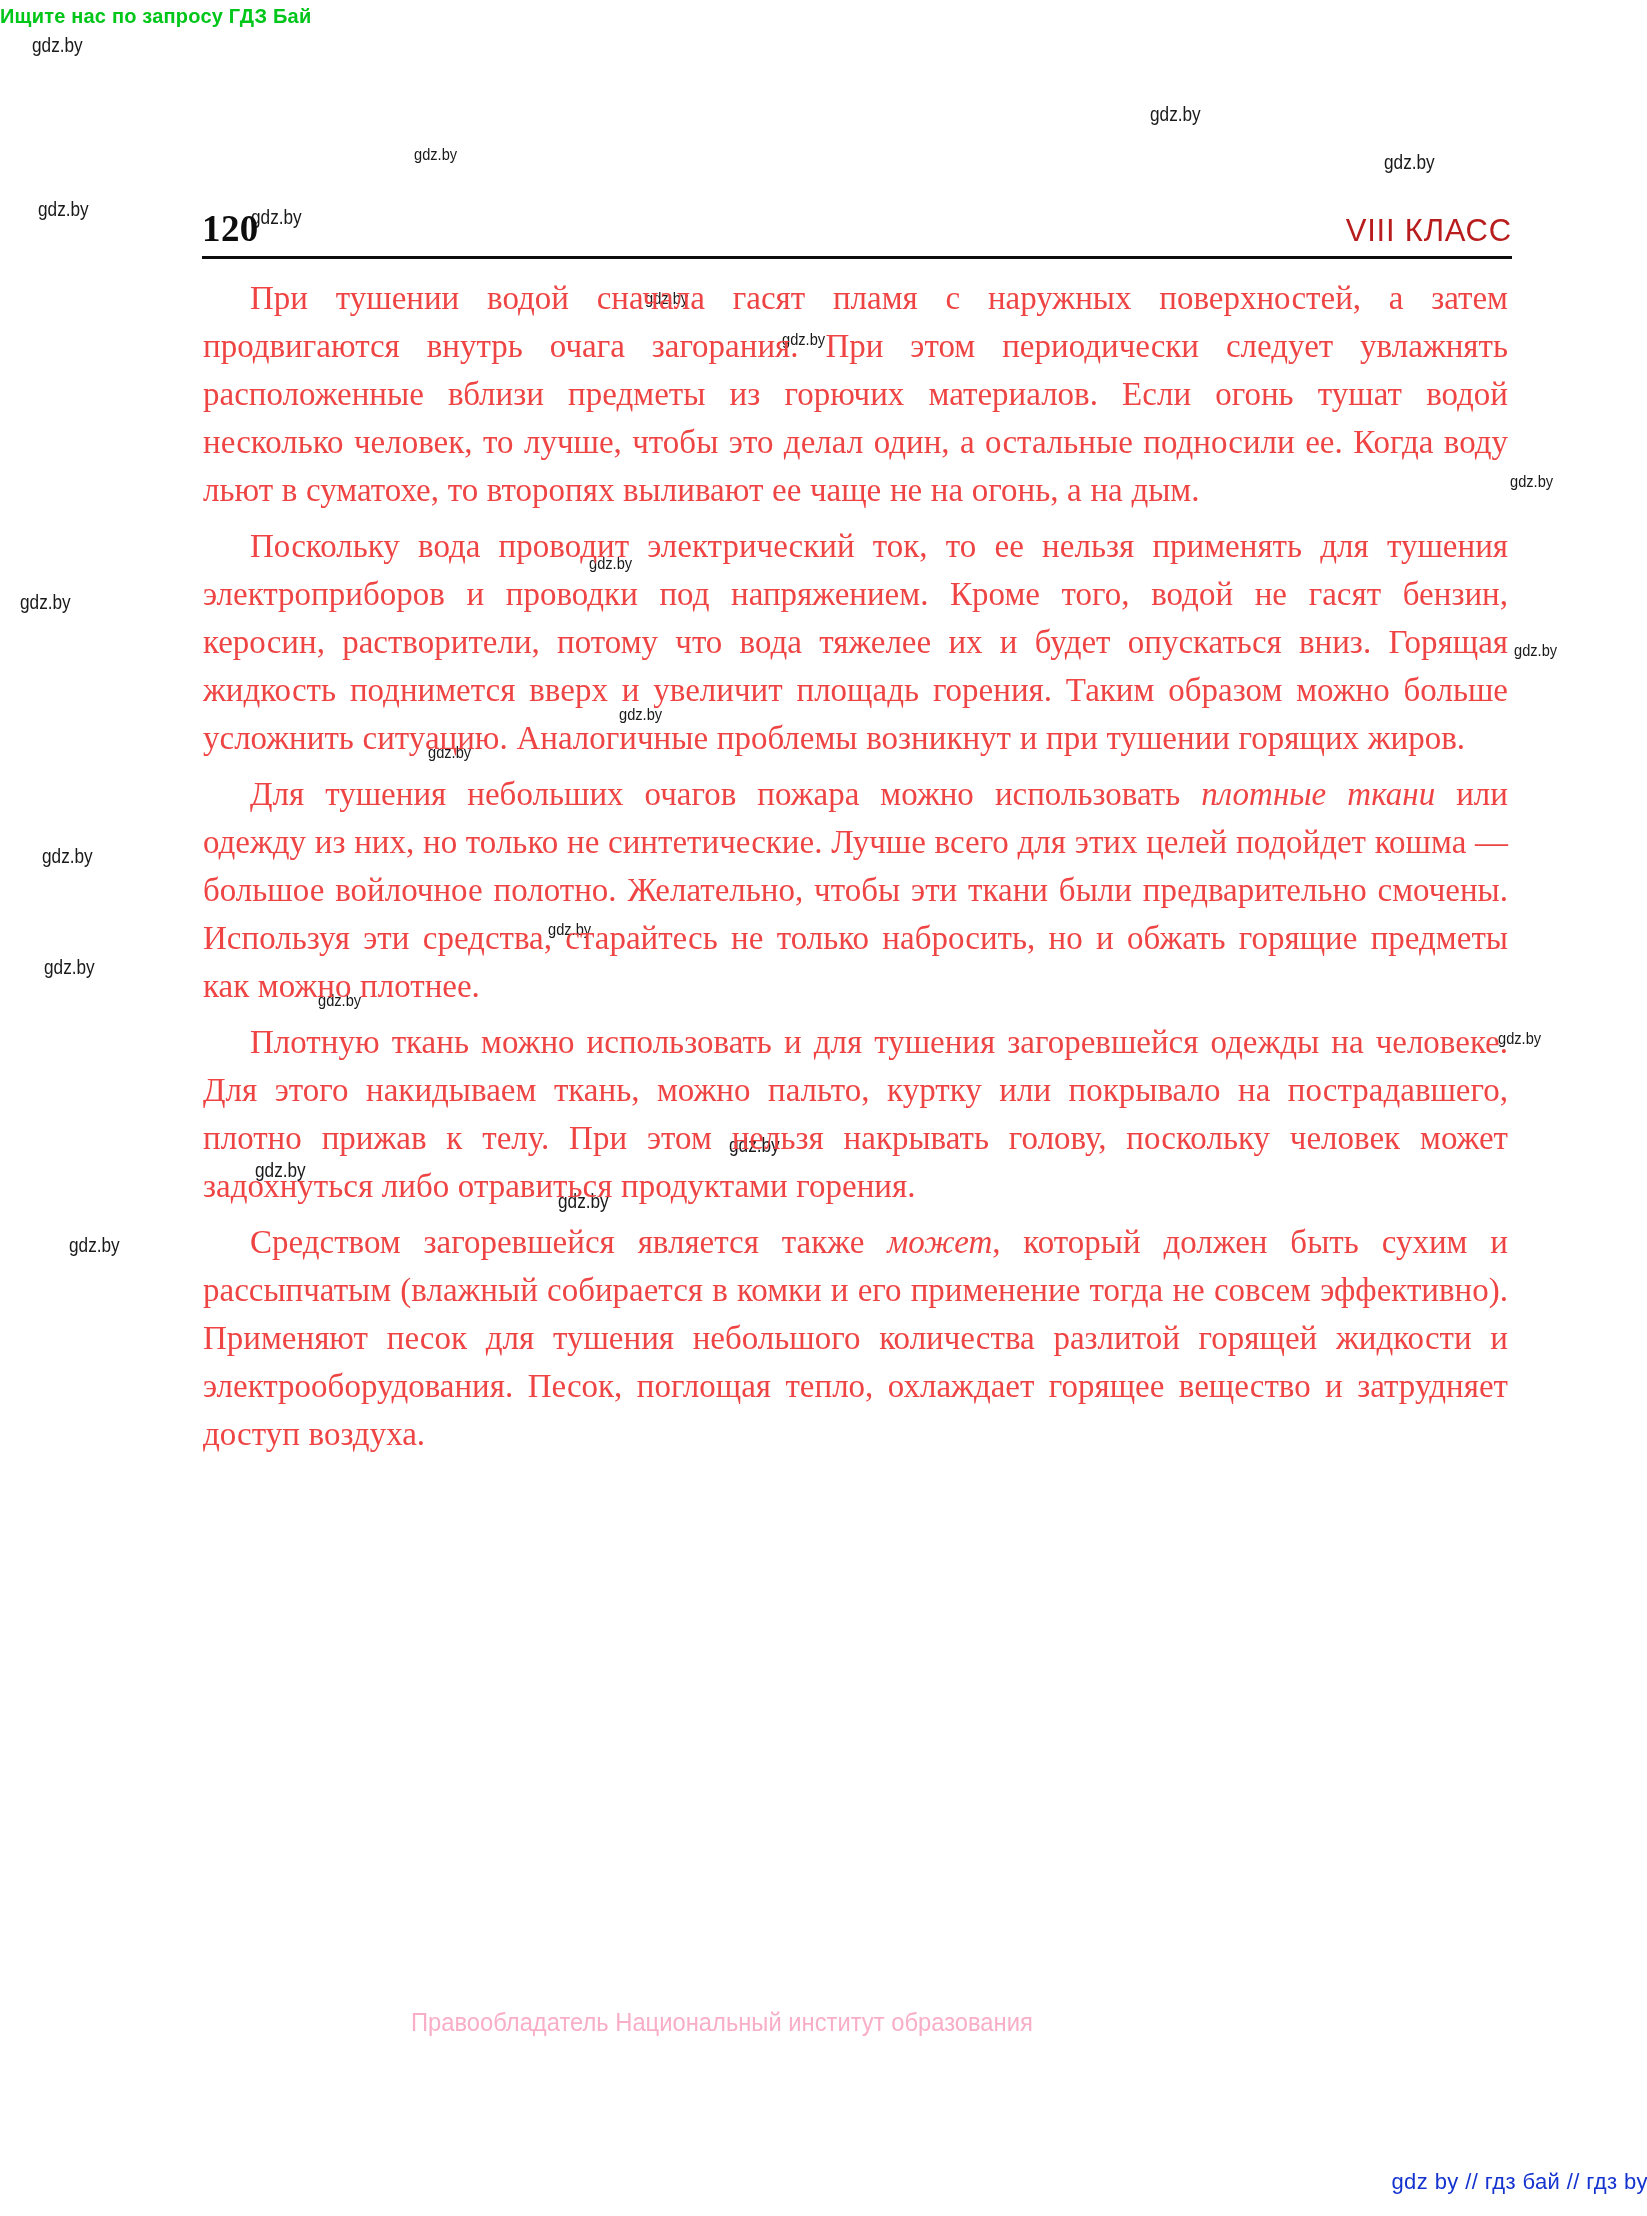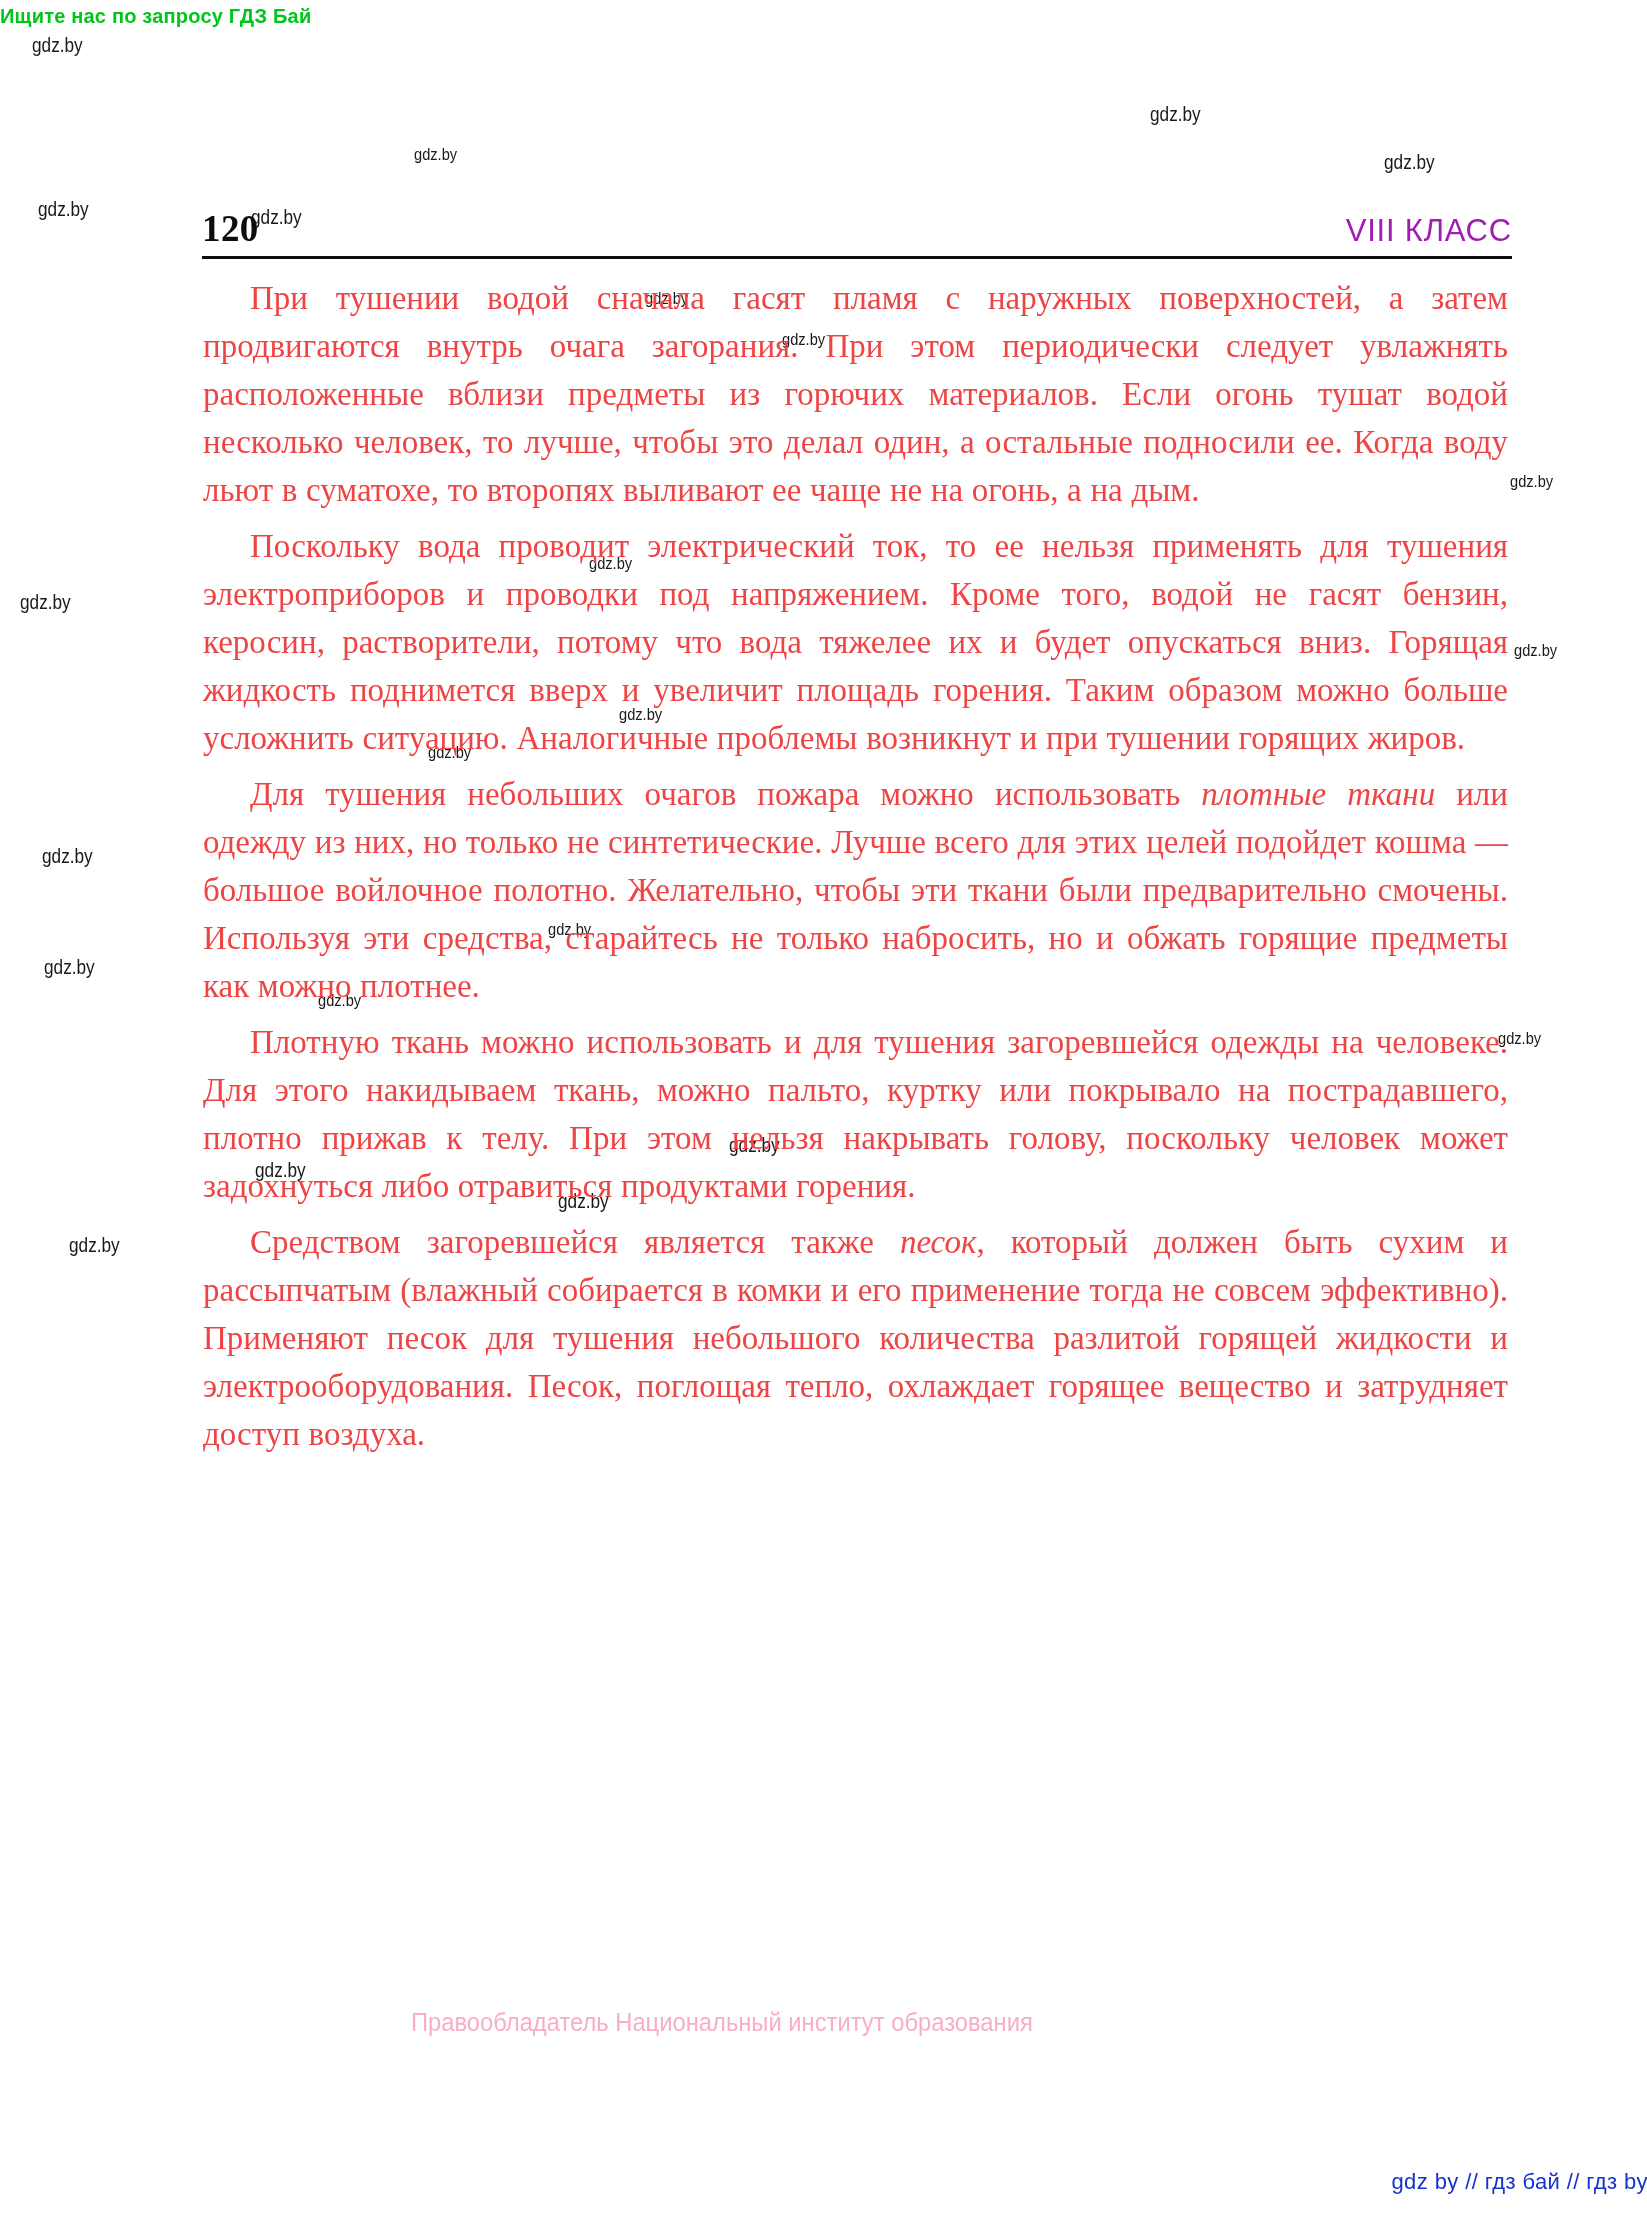--- a/index.html
+++ b/index.html
@@ -65,21 +65,21 @@
     letter-spacing: 0.4px;
     font-weight: bold;
   }
   .runhead .klass {
     position: absolute;
     right: 0;
     top: 3.2px;
     font-family: "Liberation Sans", "DejaVu Sans", sans-serif;
     font-size: 31px;
     line-height: 39px;
-    color: #a21caf;
+    color: #b91c1c;
     letter-spacing: 0.8px;
     white-space: nowrap;
   }
   .runhead .rule {
     position: absolute;
     left: 0;
     right: 0;
     bottom: -3.2px;
     height: 3.2px;
     background: #0d0d0d;
@@ -174,21 +174,21 @@
     <span class="folio">120</span>
     <span class="klass">VIII  КЛАСС</span>
     <span class="rule"></span>
   </div>
 
   <div id="column">
       <p class="para"><span>При тушении водой сначала гасят пламя с наружных поверхностей, а затем продвигаются внутрь очага загорания. При этом периодически следует увлажнять расположенные вблизи предметы из горючих материалов. Если огонь тушат водой несколько человек, то лучше, чтобы это делал один, а остальные подносили ее. Когда воду льют в суматохе, то второпях выливают ее чаще не на огонь, а на дым.</span></p>
       <p class="para"><span>Поскольку вода проводит электрический ток, то ее нельзя применять для тушения электроприборов и проводки под напряжением. Кроме того, водой не гасят бензин, керосин, растворители, потому что вода тяжелее их и будет опускаться вниз. Горящая жидкость поднимется вверх и увеличит площадь горения. Таким образом можно больше усложнить ситуацию. Аналогичные проблемы возникнут и при тушении горящих жиров.</span></p>
       <p class="para"><span>Для тушения небольших очагов пожара можно использовать </span><em>плотные ткани</em><span> или одежду из них, но только не синтетические. Лучше всего для этих целей подойдет кошма — большое войлочное полотно. Желательно, чтобы эти ткани были предварительно смочены. Используя эти средства, старайтесь не только набросить, но и обжать горящие предметы как можно плотнее.</span></p>
       <p class="para"><span>Плотную ткань можно использовать и для тушения загоревшейся одежды на человеке. Для этого накидываем ткань, можно пальто, куртку или покрывало на пострадавшего, плотно прижав к телу. При этом нельзя накрывать голову, поскольку человек может задохнуться либо отравиться продуктами горения.</span></p>
-      <p class="para"><span>Средством загоревшейся является также </span><em>песок</em><span>, который должен быть сухим и рассыпчатым (влажный собирается в комки и его применение тогда не совсем эффективно). Применяют песок для тушения небольшого количества разлитой горящей жидкости и электрооборудования. Песок, поглощая тепло, охлаждает горящее вещество и затрудняет доступ воздуха.</span></p>
+      <p class="para"><span>Средством загоревшейся является также </span><em>может</em><span>, который должен быть сухим и рассыпчатым (влажный собирается в комки и его применение тогда не совсем эффективно). Применяют песок для тушения небольшого количества разлитой горящей жидкости и электрооборудования. Песок, поглощая тепло, охлаждает горящее вещество и затрудняет доступ воздуха.</span></p>
     </div>
 
   <div class="copyright">Правообладатель Национальный институт образования</div>
 
   <div class="bottom-line">gdz by  //  гдз бай  //  гдз by</div>
 
 </div>
 
 
 </body></html>

